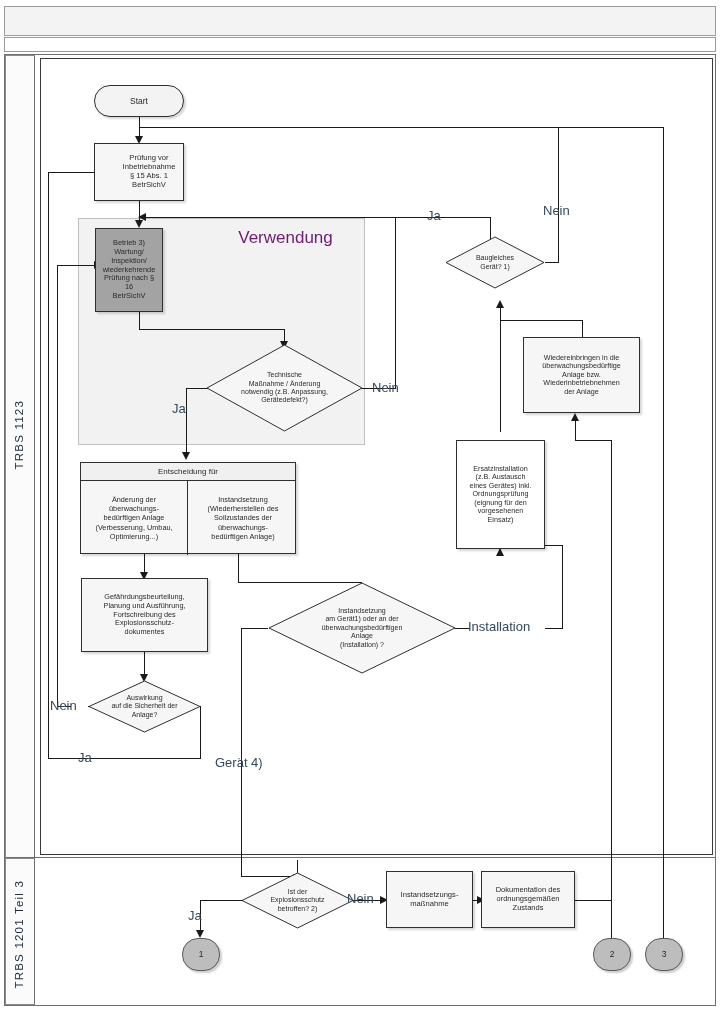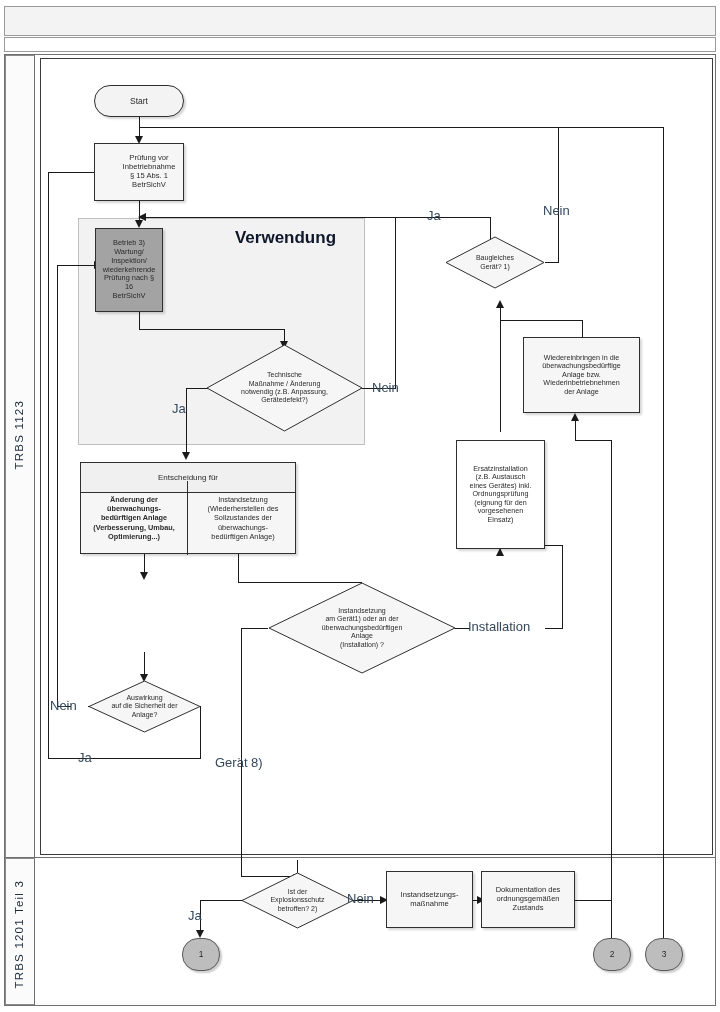--- a/index.html
+++ b/index.html
@@ -20,21 +20,21 @@
 
   .lane-label{position:absolute;writing-mode:vertical-rl;transform:rotate(180deg);
     font-size:11.5px;color:#1b2a3a;letter-spacing:1.2px;white-space:nowrap;}
   #lane-label-1{left:13px;top:400px;}
   #lane-label-2{left:13px;top:880px;}
 
   
   #verwendung-group{position:absolute;left:78px;top:218px;width:285px;height:225px;
      background:#f2f2f2;border:1px solid #bfbfbf;}
   #verwendung-title{position:absolute;left:203px;top:228px;width:165px;text-align:center;
-     font-size:17px;font-weight:bold;color:#0f172a;}
+     font-size:17px;font-weight:normal;color:#701a75;}
 
   
   .node{position:absolute;box-sizing:border-box;display:flex;align-items:center;justify-content:center;
      text-align:center;background:#f6f6f6;border:1px solid #2f2f2f;color:#2a2a2a;
      box-shadow:2px 2px 2px rgba(0,0,0,.16);}
   .node .t{padding:2px 3px;line-height:1.18;}
 
   .term{border-radius:16px;background:#f3f3f3;}
   .circle-node{border-radius:16px;background:#bdbdbd;border:1px solid #5a5a5a;
      box-shadow:2px 2px 2px rgba(0,0,0,.2);}
@@ -53,21 +53,21 @@
   .arw-d{border-left:4.5px solid transparent;border-right:4.5px solid transparent;border-top:8px solid #1a1a1a;}
   .arw-u{border-left:4.5px solid transparent;border-right:4.5px solid transparent;border-bottom:8px solid #1a1a1a;}
   .arw-l{border-top:4.5px solid transparent;border-bottom:4.5px solid transparent;border-right:8px solid #1a1a1a;}
   .arw-r{border-top:4.5px solid transparent;border-bottom:4.5px solid transparent;border-left:8px solid #1a1a1a;}
 
   .edge-label{position:absolute;font-size:13px;color:#33475b;white-space:nowrap;}
 
   
   #entscheidung{position:absolute;left:80px;top:462px;width:216px;height:92px;
      border:1px solid #2f2f2f;background:#f6f6f6;box-shadow:2px 2px 2px rgba(0,0,0,.16);box-sizing:border-box;}
-  #entscheidung-head{position:absolute;left:0;top:0;width:100%;height:30px;border-bottom:1px solid #2f2f2f;
+  #entscheidung-head{position:absolute;left:0;top:0;width:100%;height:18px;border-bottom:1px solid #2f2f2f;
      display:flex;align-items:center;justify-content:center;font-size:8px;color:#2a2a2a;background:#f0f0f0;box-sizing:border-box;}
   .ent-cell{position:absolute;top:18px;height:74px;display:flex;align-items:center;justify-content:center;
      text-align:center;font-size:7.3px;color:#2a2a2a;line-height:1.25;box-sizing:border-box;padding:0 2px;}
   #ent-cell-left{left:0;width:107px;border-right:1px solid #2f2f2f;}
   #ent-cell-right{left:108px;width:108px;}
 </style>
 </head>
 <body>
 
 <div id="page">
@@ -228,32 +228,39 @@
 (z.B. Austausch
 eines Gerätes) inkl.
 Ordnungsprüfung
 (eignung für den
 vorgesehenen
 Einsatz)</span>
   </div>
 
   <div id="entscheidung">
     <div id="entscheidung-head">Entscheidung für</div>
-    <div class="ent-cell" id="ent-cell-left" style="white-space:pre-line;font-weight:bold;">Änderung der
+    <div class="ent-cell" id="ent-cell-left" style="white-space:pre-line;">Änderung der
 überwachungs-
 bedürftigen Anlage
 (Verbesserung, Umbau,
 Optimierung...)</div>
     <div class="ent-cell" id="ent-cell-right" style="white-space:pre-line;">Instandsetzung
 (Wiederherstellen des
 Sollzustandes der
 überwachungs-
 bedürftigen Anlage)</div>
   </div>
 
+  <div class="node" id="n-gefaehrdung" style="left:81px;top:578px;width:127px;height:74px;font-size:7.3px;">
+    <span class="t" style="white-space:pre-line;">Gefährdungsbeurteilung,
+Planung und Ausführung,
+Fortschreibung des
+Explosionsschutz-
+dokumentes</span>
+  </div>
 
   <div class="dia-wrap" style="left:88px;top:680px;width:113px;height:53px;">
     <svg width="113" height="53" viewBox="0 0 113 53">
       <polygon points="56.5,1 112,26.5 56.5,52 1,26.5" fill="#f6f6f6" stroke="#2f2f2f" stroke-width="1"></polygon>
     </svg>
     <div class="dia-text" style="font-size:7px;white-space:pre-line;">Auswirkung
 auf die Sicherheit der
 Anlage?</div>
   </div>
 
@@ -298,17 +305,17 @@
     <span class="t">3</span>
   </div>
 
   <div class="edge-label" style="left:427px;top:208px;">Ja</div>
   <div class="edge-label" style="left:543px;top:203px;">Nein</div>
   <div class="edge-label" style="left:372px;top:380px;">Nein</div>
   <div class="edge-label" style="left:172px;top:401px;">Ja</div>
   <div class="edge-label" style="left:50px;top:698px;">Nein</div>
   <div class="edge-label" style="left:78px;top:750px;">Ja</div>
   <div class="edge-label" style="left:468px;top:619px;">Installation</div>
-  <div class="edge-label" style="left:215px;top:755px;">Gerät 8)</div>
+  <div class="edge-label" style="left:215px;top:755px;">Gerät 4)</div>
   <div class="edge-label" style="left:188px;top:908px;">Ja</div>
   <div class="edge-label" style="left:347px;top:891px;">Nein</div>
 
 </div>
 
 </body></html>

